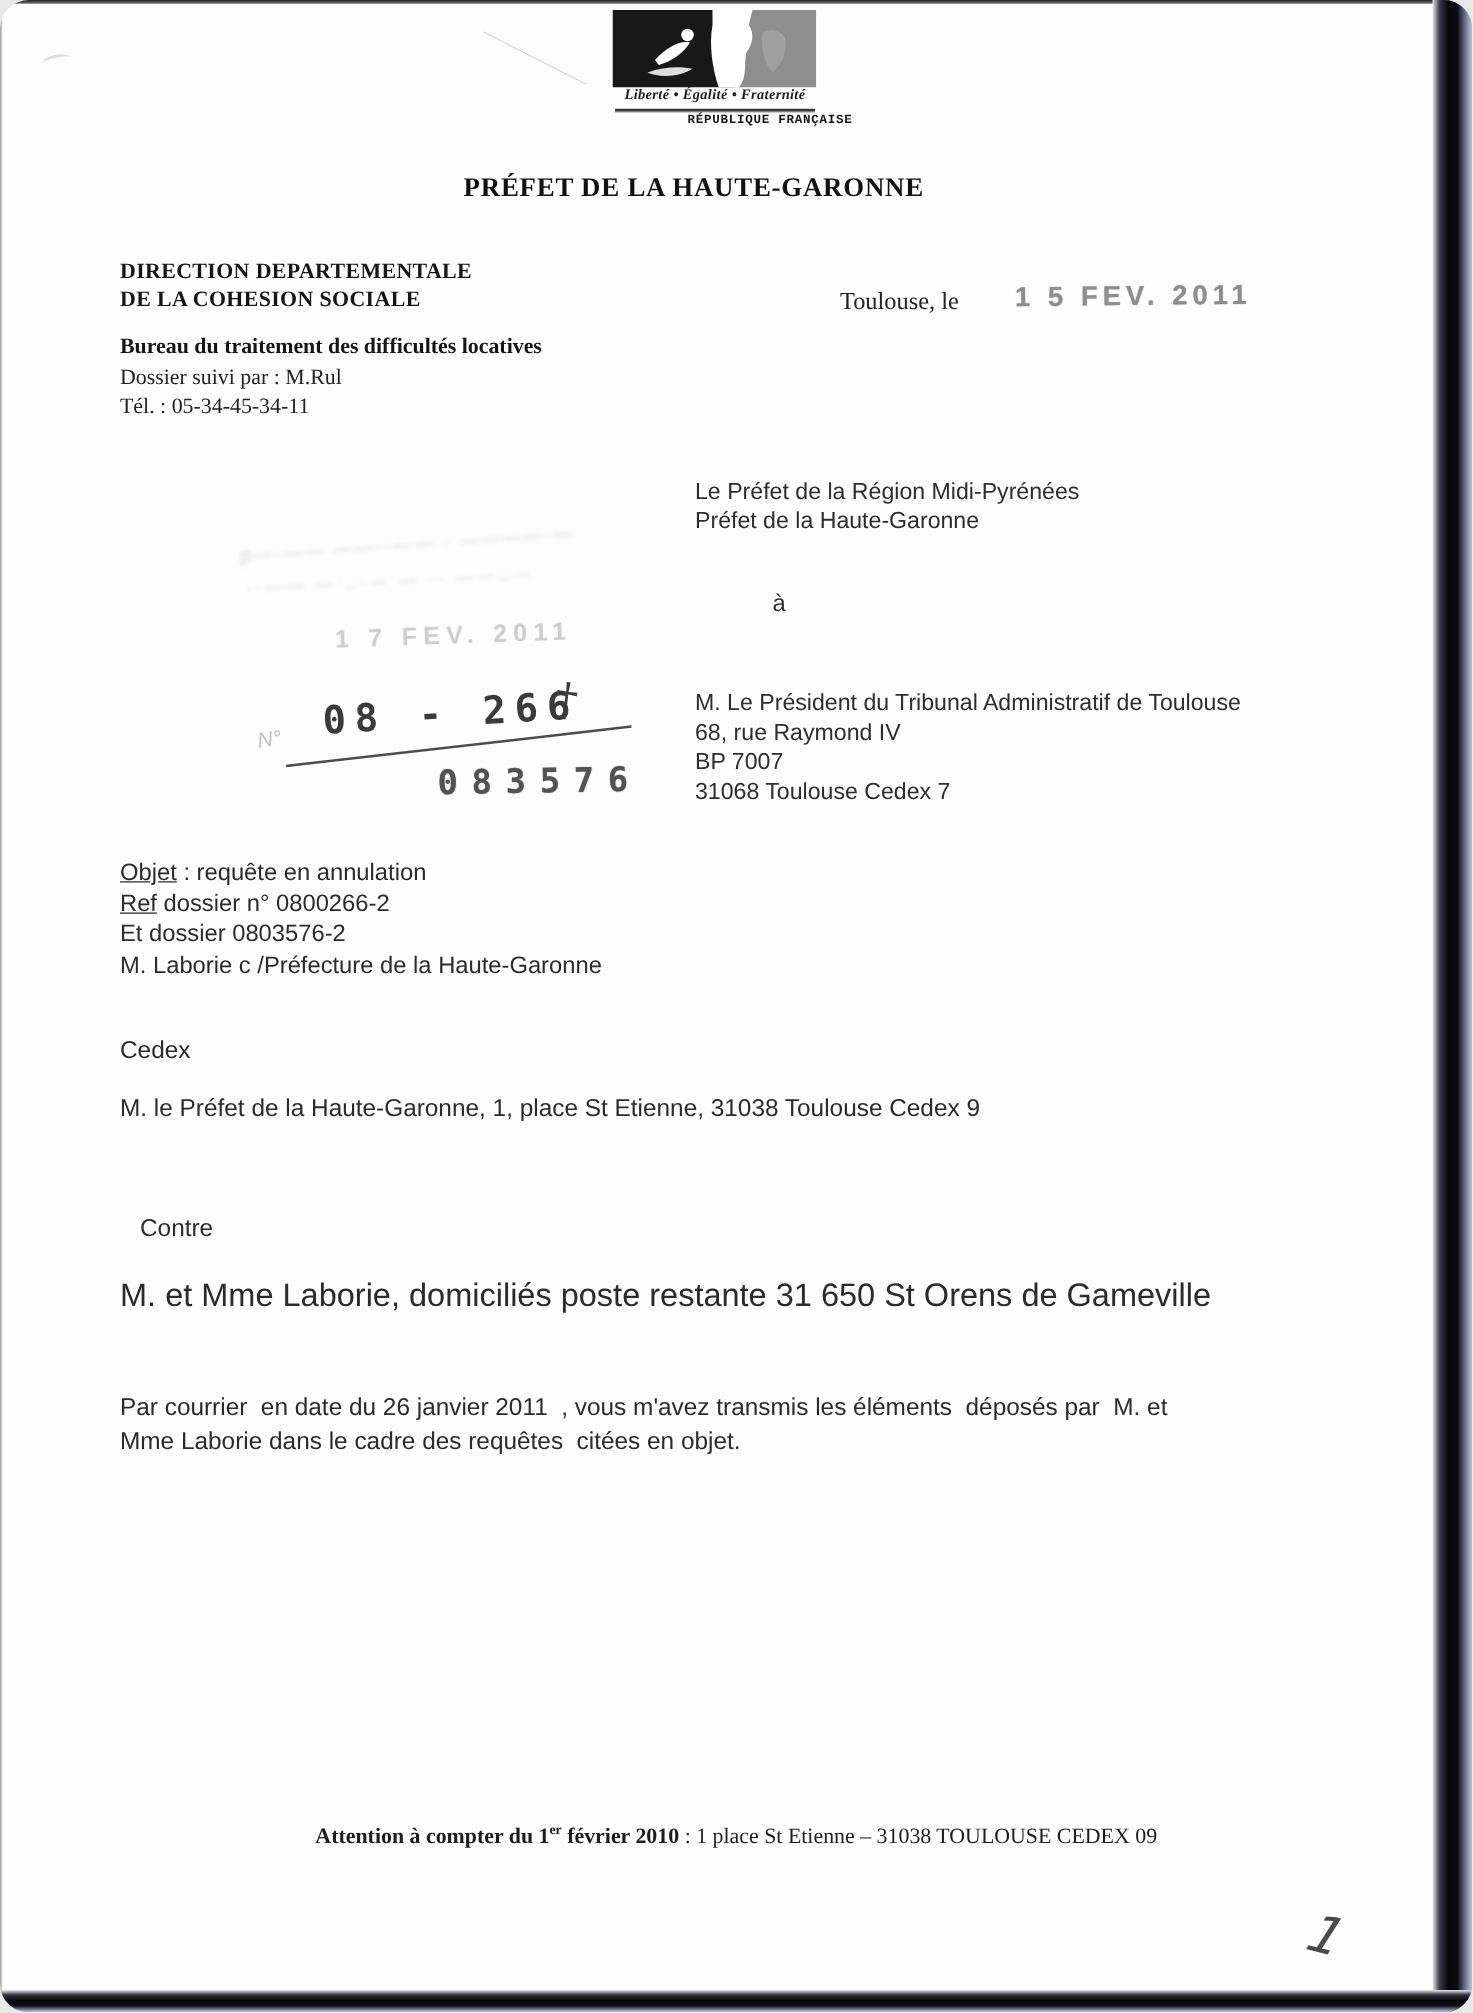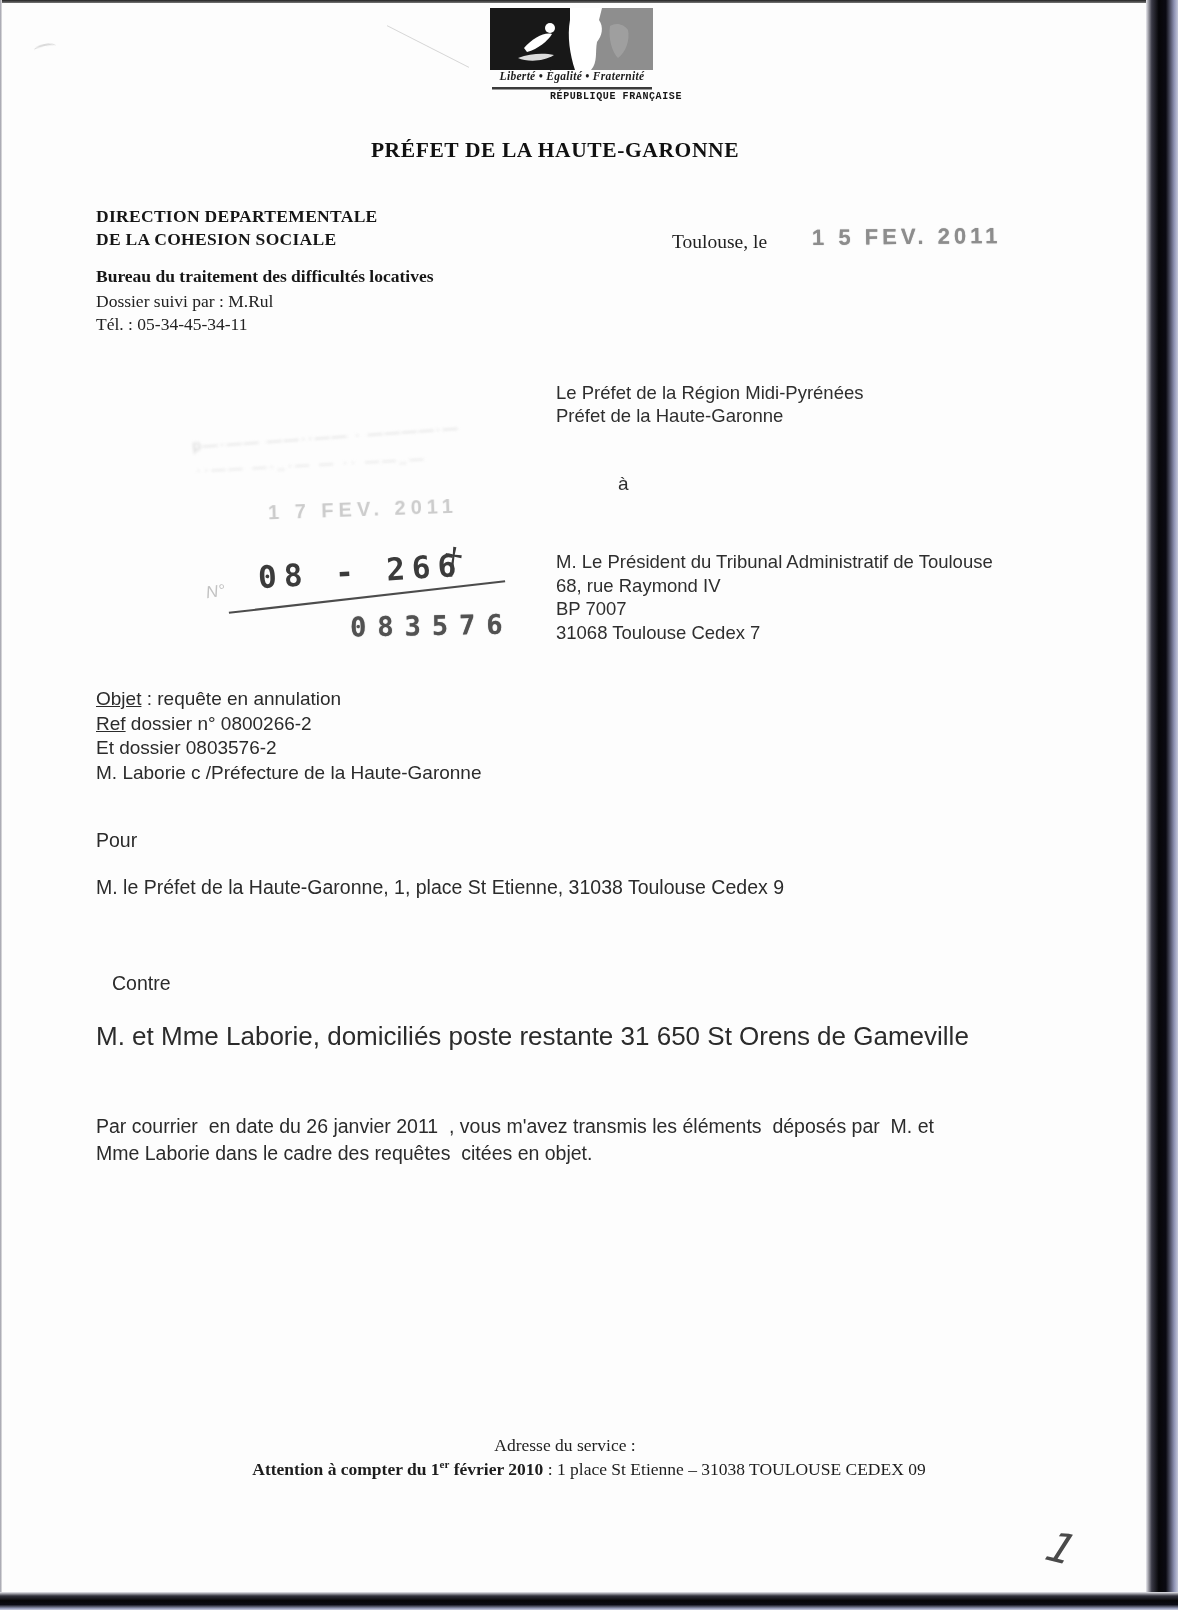--- a/index.html
+++ b/index.html
@@ -1,18 +1,18 @@
 <!DOCTYPE html>
 <html><head>
 <meta charset="utf-8">
 <style>
   html,body{margin:0;padding:0;background:#e8e8e8;}
   #page{
     position:relative;width:1178px;height:1610px;background:#fdfdfd;
-    font-family:"Liberation Sans",sans-serif;color:#2b2b2b;overflow:hidden;
+    font-family:"Liberation Sans",sans-serif;color:#2b2b2b;overflow:hidden;border-radius:23px;
   }
   .abs{position:absolute;}
   
   #border-top{left:0;top:0;width:1178px;height:3px;background:linear-gradient(180deg,#222,#777);}
   #border-left{left:0;top:0;width:2px;height:1610px;background:linear-gradient(90deg,#9a9aa6,#e5e5e5);}
   #border-right{left:1146px;top:0;width:32px;height:1610px;
     background:linear-gradient(90deg,#e9e9ef 0%,#3a3a46 18%,#060608 40%,#0a0a12 62%,#8e92b2 88%,#c3c7da 100%);}
   #border-bottom{left:0;top:1592px;width:1178px;height:18px;
     background:linear-gradient(180deg,#e9e9ef 0%,#33333d 22%,#060608 48%,#0b0b14 70%,#9aa0bd 92%,#c9cddf 100%);}
   
@@ -146,27 +146,26 @@
   <div class="abs" id="num-underline"></div>
   <div class="abs" id="case-stamp">083576</div>
 
   <div class="abs" id="subject-block">
     <div><span class="u">Objet</span><span> : requête en annulation</span></div>
     <div><span class="u">Ref</span><span> dossier n° 0800266-2</span></div>
     <div> Et dossier 0803576-2</div>
     <div>M.  Laborie c /Préfecture de la Haute-Garonne</div>
   </div>
 
-  <div class="abs" id="pour-label">Pour</div>
+  <div class="abs" id="pour-label">Cedex</div>
   <div class="abs" id="pour-text">M. le Préfet de la Haute-Garonne, 1, place St Etienne, 31038 Toulouse Cedex 9</div>
   <div class="abs" id="contre-label">Contre</div>
   <div class="abs" id="contre-text"> M. et Mme Laborie, domiciliés poste restante 31 650 St Orens de Gameville</div>
   <div class="abs" id="body-paragraph">Par courrier  en date du 26 janvier 2011  , vous m'avez transmis les éléments  déposés par  M. et
 Mme Laborie dans le cadre des requêtes  citées en objet.</div>
 
-  <div class="abs" id="footer-service">Adresse du service :</div>
   <div class="abs" id="footer-attention">
     <span class="b">Attention à compter du 1</span><sup>er</sup><span class="b"> février 2010</span><span> : 1 place St Etienne – 31038 TOULOUSE CEDEX 09</span>
   </div>
 
   <div class="abs" id="page-number">1</div>
 
 </div>
 
 </body></html>

